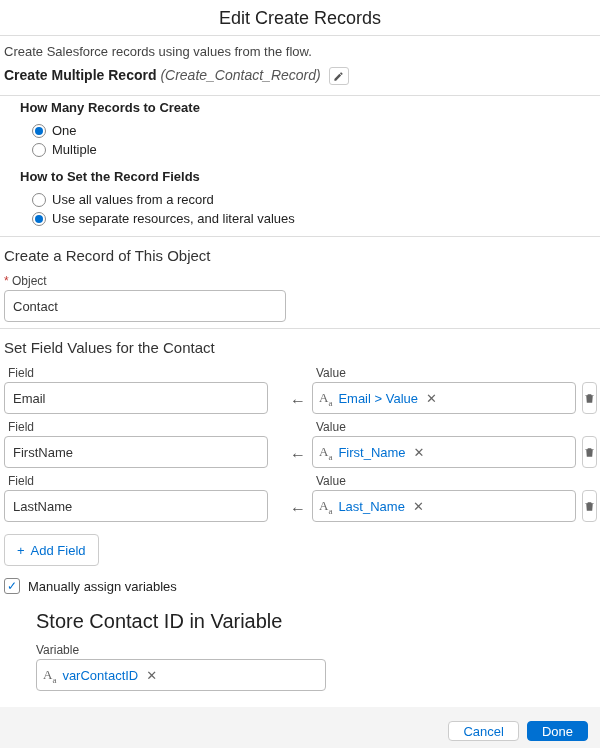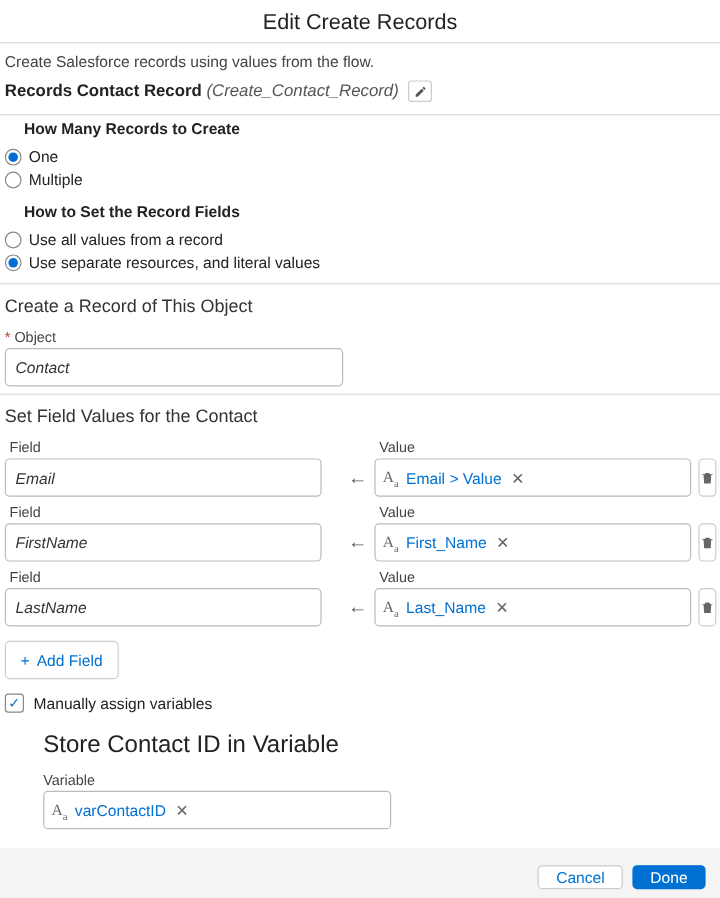--- a/index.html
+++ b/index.html
@@ -6,27 +6,27 @@
   html, body { margin:0; padding:0; font-family: -apple-system, "Segoe UI", Arial, sans-serif; color:#222; background:#fff; }
   .wrap { width:600px; }
   .title { text-align:center; font-size:18px; padding:8px 0 6px; }
   .rule { border-top:1px solid #ddd; }
   .desc { font-size:13px; color:#444; padding:8px 4px 2px; }
   .record-name { font-size:14px; padding:6px 4px 10px; }
   .record-name b { font-weight:700; }
   .api { color:#555;font-style:italic; }
   .edit-btn { display:inline-flex; align-items:center; justify-content:center; width:20px; height:18px; border:1px solid #ccc; border-radius:3px; margin-left:4px; vertical-align:middle; cursor:pointer;}
   .section-title { font-weight:700; font-size:13px; padding:4px 20px 6px; }
-  .radio-row { display:flex; align-items:center; gap:6px; padding:2px 4px; font-size:13px; }
+  .radio-row { display:flex; align-items:center; gap:6px; padding:2px 4px; font-size:13px;margin-left:28px; }
   .radio { width:14px; height:14px; border:1px solid #888; border-radius:50%; display:inline-flex; align-items:center; justify-content:center; }
   .radio.sel::after { content:""; width:8px; height:8px; background:#0070d2; border-radius:50%; }
   .h2 { font-size:15px; color:#333; padding:10px 4px 6px; }
   .field-label { font-size:12px; color:#444; padding:4px 4px 2px; }
   .req::before { content:"* "; color:#c23934; }
-  .input { width:282px; height:32px; border:1px solid #bbb; border-radius:4px; padding:0 8px; font-size:13px; display:flex; align-items:center; color:#333; margin:0 4px 6px; background:#fff;font-style:italic;}
+  .input { width:282px; height:32px; border:1px solid #bbb; border-radius:4px; padding:0 8px; font-size:13px; display:flex; align-items:center; color:#333; margin:0 4px 6px; background:#fff;}
   .row { display:flex; align-items:flex-end; padding:0 4px 2px; gap:6px; }
   .col { display:flex; flex-direction:column; }
   .col .input { margin:0 16px 0 0; width:264px;text-align:center;}
   .arrow { width:22px; text-align:center; font-size:16px; color:#555; padding-bottom:6px; }
   .value-box { width:264px; height:32px; border:1px solid #bbb; border-radius:4px; display:flex; align-items:center; padding:0 6px; background:#fff; gap:6px;}
   .Aa { font-family:Georgia, serif; font-size:13px; color:#666;}
   .Aa sub { font-size:9px; vertical-align:baseline; position:relative; top:4px; }
   .pill-text { color:#0070d2; font-size:13px; }
   .x { color:#666; font-size:13px; margin-left:2px; cursor:pointer;}
   .trash { width:30px; height:32px; border:1px solid #ccc; border-radius:4px; display:flex; align-items:center; justify-content:center; cursor:pointer; }
@@ -47,21 +47,21 @@
 <div class="wrap">
 
 
 
 <div class="title">Edit Create Records</div>
 <div class="rule"></div>
 
 <div class="desc">Create Salesforce records using values from the flow.</div>
 
 <div class="record-name">
-  <b>Records Contact Record</b>
+  <b>Create Multiple Record</b>
   <span class="api">(Create_Contact_Record)</span>
   <span class="edit-btn">
     <span>
       <svg width="11" height="11" viewBox="0 0 24 24">
             <path fill="#555" d="M3 17.25V21h3.75l11-11-3.75-3.75-11 11zM20.7 7.04a1 1 0 0 0 0-1.41l-2.34-2.34a1 1 0 0 0-1.41 0l-1.83 1.83 3.75 3.75 1.83-1.83z"></path>
           </svg>
     </span>
   </span>
 </div>
 <div class="rule"></div>

